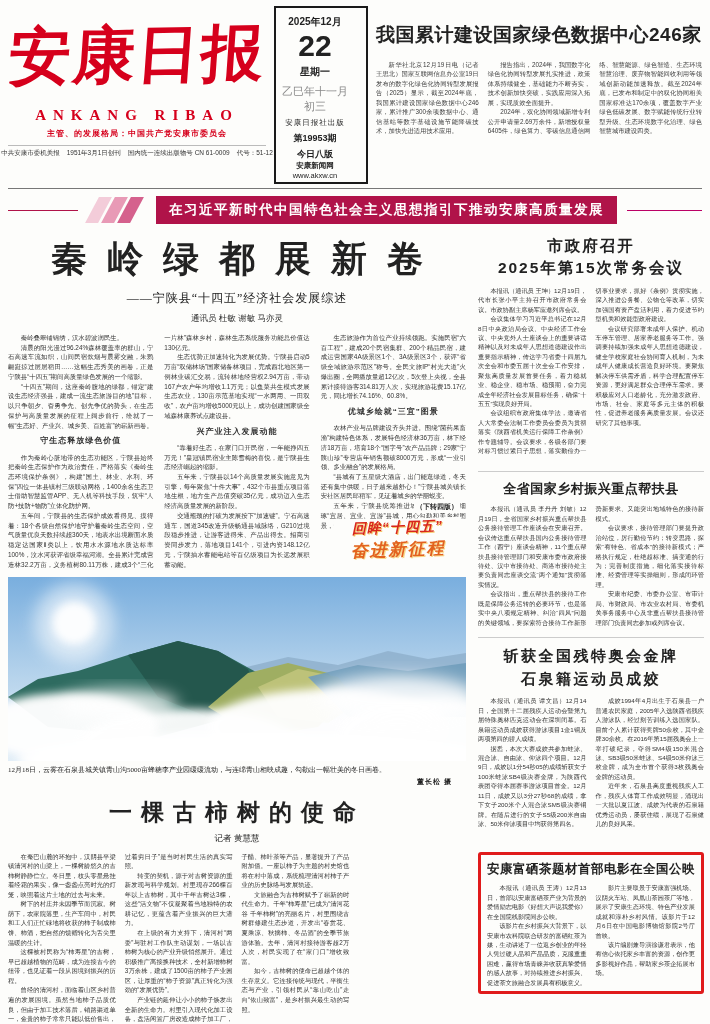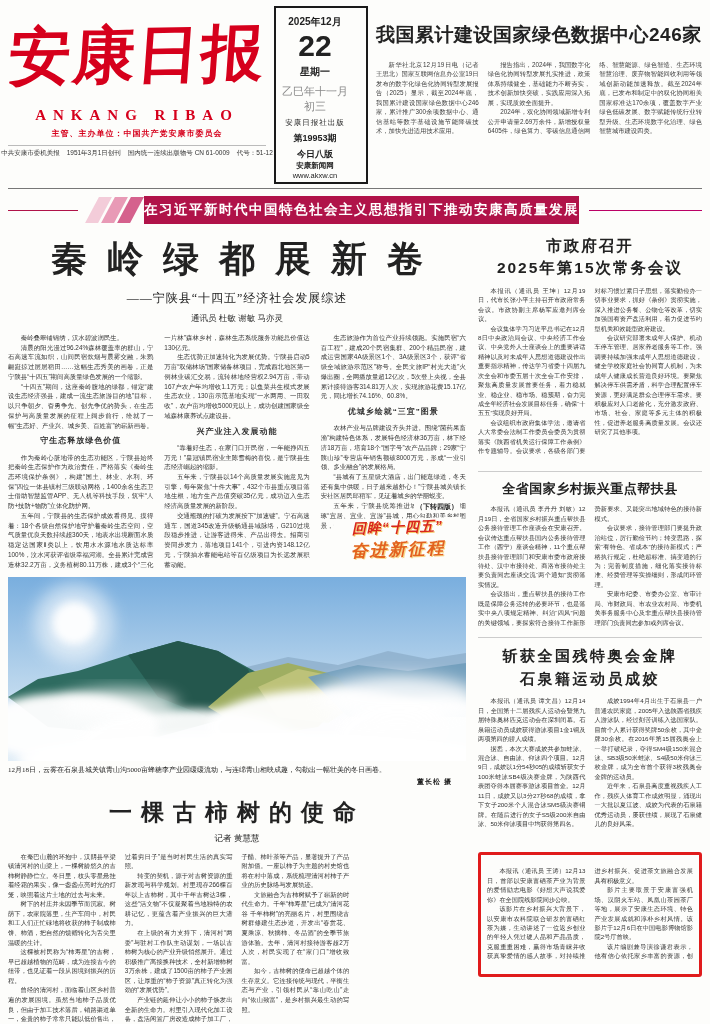--- a/index.html
+++ b/index.html
@@ -35,21 +35,21 @@
   .ts-body p, .art-body p { text-indent:2em; }
   .header-rule { border-top:1.5px solid #777; margin-top:4px; }
 
   
   .banner-row { display:flex; align-items:center; height:34px; margin-top:4px; }
   .bn-line-l { width:70px; height:1px; background:#b01349; }
   .stripes { display:flex; margin-left:14px; }
   .stripe { width:13px; height:26px; transform:skewX(-28deg); margin-right:3px; }
   .s1{background:#f3ccd9;} .s2{background:#e89ab6;} .s3{background:#d5618d;}
   .banner-box { background:#b01349; color:#fff; font-size:13.5px; font-weight:bold;
-    letter-spacing:1.5px; padding:5px 0; margin-left:4px; white-space:nowrap; }
+    letter-spacing:1.5px; padding:5px 13px; margin-left:16px; white-space:nowrap; }
   .bn-line-r { flex:1; height:1px; background:#b06; margin-left:10px; }
 
   
   .content { display:flex; gap:12px; margin-top:8px; }
   .left-col { width:458px; }
   .right-col { flex:1; }
 
   .lead-head { font-size:36px; font-weight:bold; text-align:center; letter-spacing:20px;
     white-space:nowrap; padding-left:20px; }
   .lead-sub { font-family:"Liberation Serif",serif; font-size:12px; text-align:center; margin-top:6px; letter-spacing:1px;}
@@ -95,21 +95,21 @@
 </style>
 </head>
 <body>
 
 <div class="page">
 
   <header class="masthead-row">
     <div class="mast-left">
       <div class="calligraphy">安康日报</div>
       <div class="latin">ANKANG RIBAO</div>
-      <div class="supervisor">主管、主办单位：中国共产党安康市委员会</div>
+      <div class="supervisor">主管、的发展格局：中国共产党安康市委员会</div>
       <div class="orgline">
         <span>中共安康市委机关报</span>
         <span>1951年3月1日创刊</span>
         <span>国内统一连续出版物号 CN 61-0009</span>
         <span>代号：51-12</span>
       </div>
     </div>
 
     <div class="datebox">
       <div class="db-ym">2025年12月</div>
@@ -272,20 +272,21 @@
         </h2>
         <div class="art-body h150">
           <p>本报讯（通讯员 谭文昌）12月14日，全国第十二届残疾人运动会暨第九届特殊奥林匹克运动会在深圳闭幕。石泉籍运动员成姣获得游泳项目1金1铜及两项第四的骄人成绩。</p>
           <p>据悉，本次大赛成姣共参加蛙泳、混合泳、自由泳、仰泳四个项目。12月9日，成姣以1分54秒05的成绩斩获女子100米蛙泳SB4级决赛金牌，为陕西代表团夺得本届赛事游泳项目首金。12月11日，成姣又以3分27秒68的成绩，拿下女子200米个人混合泳SM5级决赛铜牌。在随后进行的女子S5级200米自由泳、50米仰泳项目中均获得第四名。</p>
           <p>成姣1994年4月出生于石泉县一户普通农民家庭，2005年入选陕西省残疾人游泳队，经过刻苦训练入选国家队。目前个人累计获得奖牌50余枚，其中金牌30余枚。在2016年第15届残奥会上一举打破纪录，夺得SM4级150米混合泳、SB3级50米蛙泳、S4级50米仰泳三枚金牌，成为全市首个获得3枚残奥会金牌的运动员。</p>
           <p>近年来，石泉县高度重视残疾人工作，残疾人体育工作成效明显，涌现出一大批以夏江波、成姣为代表的石泉籍优秀运动员，屡获佳绩，展现了石泉健儿的良好风采。</p>
         </div>
       </article>
 
       <article class="redbox">
+        <h2 class="redbox-head">安康富硒茶题材首部电影在全国公映</h2>
         <div class="art-body h108">
           <p>本报讯（通讯员 王涛）12月13日，首部以安康富硒茶产业为背景的爱情励志电影《好想大声说我爱你》在全国院线影院同步公映。</p>
           <p>该影片在乡村振兴大背景下，以安康市农科院联合研发的富硒红茶为媒，生动讲述了一位返乡创业的年轻人凭过硬人品和产品品质，克服重重困难，赢得市场青睐并收获真挚爱情的感人故事，对持续推进乡村振兴、促进茶文旅融合发展具有积极意义。</p>
           <p>影片主要取景于安康富强机场、汉阴火车站、凤凰山茶园茶厂等地，展示了安康生态环境、特色产业发展成就和淳朴乡村风情。该影片于12月6日在中国电影博物馆影院2号厅首映。</p>
           <p>该片编剧兼导演徐谦君表示，他有信心依托家乡丰富的资源，创作更多影视好作品，帮助家乡茶企拓展市场。</p>
         </div>
       </article>
 
     </aside>
   </main>

